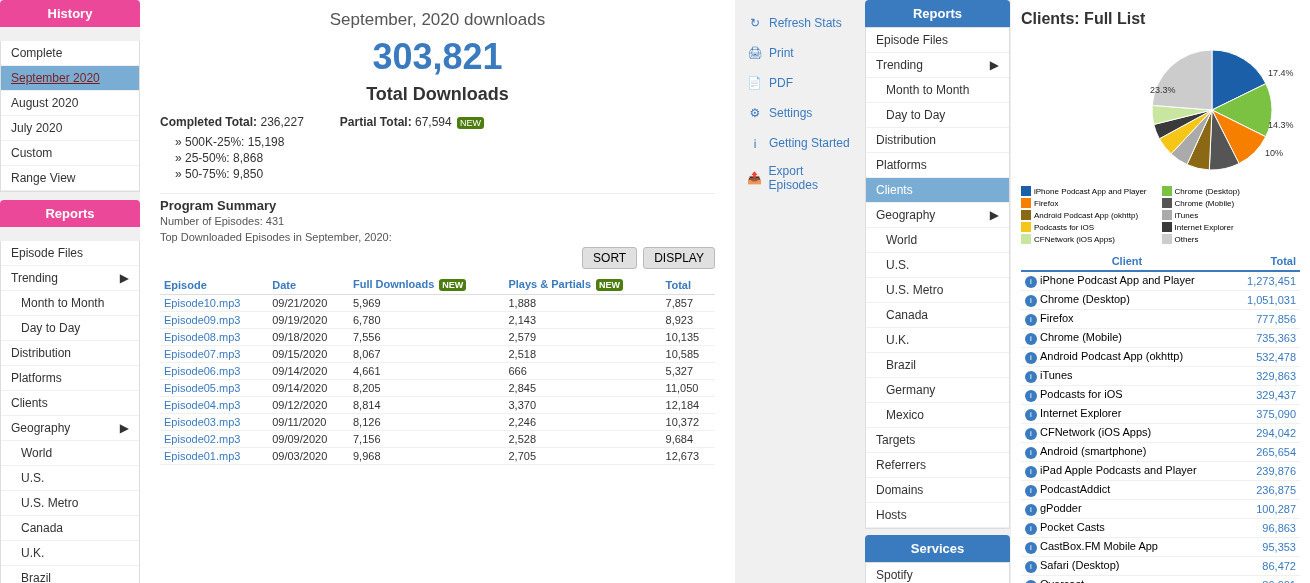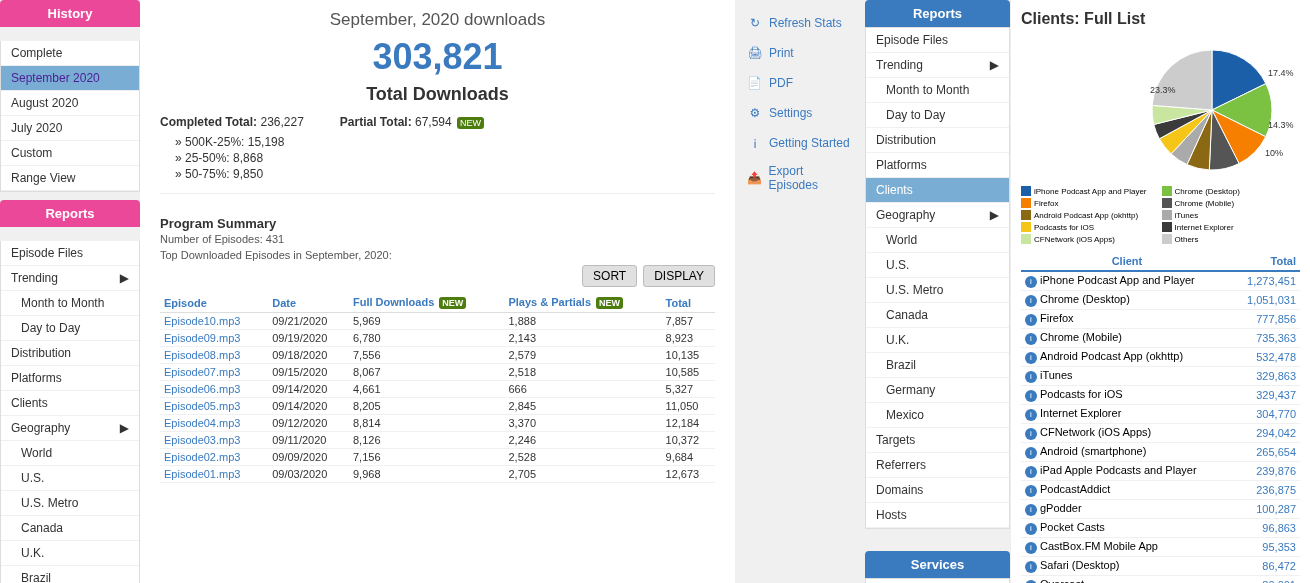--- a/index.html
+++ b/index.html
@@ -3,35 +3,35 @@
   <meta charset="utf-8">
   <style>
     * { box-sizing: border-box; margin: 0; padding: 0; }
     body { font-family: Arial, sans-serif; font-size: 12px; background: #f0f0f0; display: flex; width: 1310px; min-height: 583px; overflow: hidden; }
 
     
     .sidebar { width: 140px; background: #f0f0f0; padding: 0; flex-shrink: 0; }
     .sidebar-section-header { background: #ec4899; color: white; text-align: center; padding: 6px 0; font-size: 13px; font-weight: bold; border-radius: 4px 4px 0 0; margin-bottom: 14px; }
     .sidebar-items { background: white; border: 1px solid #ddd; border-top: none; margin-bottom: 8px; }
     .sidebar-item { padding: 5px 10px; cursor: pointer; color: #333; font-size: 12px; border-bottom: 1px solid #f0f0f0; }
-    .sidebar-item.active { background: #7aadd4; color: #4c1d95; }
+    .sidebar-item.active { background: #7aadd4; color: #7f1d1d; text-decoration: underline; }
     .sidebar-item.indent { padding-left: 20px; }
     .sidebar-item.has-arrow { display: flex; justify-content: space-between; align-items: center; }
 
     
     .main-content { flex: 1; background: white; padding: 10px 20px; overflow: auto; }
     .page-title { text-align: center; color: #555; font-size: 17px; margin-bottom: 4px; }
     .big-number { text-align: center; color: #3a7abf; font-size: 36px; font-weight: bold; margin: 6px 0; }
     .total-label { text-align: center; font-size: 18px; font-weight: bold; color: #333; margin-bottom: 10px; }
     .stats-row { display: flex; gap: 36px; margin-bottom: 6px; }
     .stat-item { font-size: 12px; color: #333; }
     .stat-item strong { font-weight: bold; }
     .new-badge { display: inline-block; background: #4d7c0f; color: white; font-size: 9px; border-radius: 3px; padding: 1px 3px; margin-left: 2px; vertical-align: middle; }
     .indent-stat { padding-left: 15px; font-size: 12px; color: #333; margin: 2px 0; }
-    .program-summary { margin-top: 12px; border-top: 1px solid #eee; padding-top: 22px; }
+    .program-summary { margin-top: 12px; border-top: 1px solid #eee; padding-top: 4px; }
     .program-summary-title { font-size: 13px; font-weight: bold; color: #333; }
     .program-summary-sub { font-size: 11px; color: #555; margin: 2px 0 4px 0; }
     .sort-display-bar { display: flex; gap: 6px; justify-content: flex-end; margin-bottom: 6px; }
     .sort-btn { padding: 3px 10px; background: #e0e0e0; border: 1px solid #bbb; border-radius: 3px; cursor: pointer; font-size: 12px; }
     .episode-table { width: 100%; border-collapse: collapse; font-size: 11px; }
     .episode-table th { color: #3a7abf; font-weight: bold; text-align: left; border-bottom: 1px solid #ddd; padding: 3px 4px; }
     .episode-table td { padding: 2px 4px; border-bottom: 1px solid #f0f0f0; color: #333; }
     .episode-table td.blue-link { color: #3a7abf; }
 
     
@@ -288,21 +288,21 @@
       <div class="reports-item indent">Canada</div>
       <div class="reports-item indent">U.K.</div>
       <div class="reports-item indent">Brazil</div>
       <div class="reports-item indent">Germany</div>
       <div class="reports-item indent">Mexico</div>
       <div class="reports-item">Targets</div>
       <div class="reports-item">Referrers</div>
       <div class="reports-item">Domains</div>
       <div class="reports-item">Hosts</div>
     </div>
-    <div class="reports-header" style="margin-top:22px;">Services</div>
+    <div class="reports-header" style="margin-top:6px;">Services</div>
     <div class="reports-panel">
       <div class="reports-item">Spotify</div>
     </div>
   </div>
 
   <div class="right-panel">
     <div class="clients-title">Clients: Full List</div>
 
     <div class="pie-chart-container">
       <svg width="160" height="140">
@@ -417,21 +417,21 @@
           <tr>
       <td>
         <span class="info-icon">i</span>Podcasts for iOS
       </td>
       <td>329,437</td>
     </tr>
           <tr>
       <td>
         <span class="info-icon">i</span>Internet Explorer
       </td>
-      <td>304,770</td>
+      <td>375,090</td>
     </tr>
           <tr>
       <td>
         <span class="info-icon">i</span>CFNetwork (iOS Apps)
       </td>
       <td>294,042</td>
     </tr>
           <tr>
       <td>
         <span class="info-icon">i</span>Android (smartphone)

